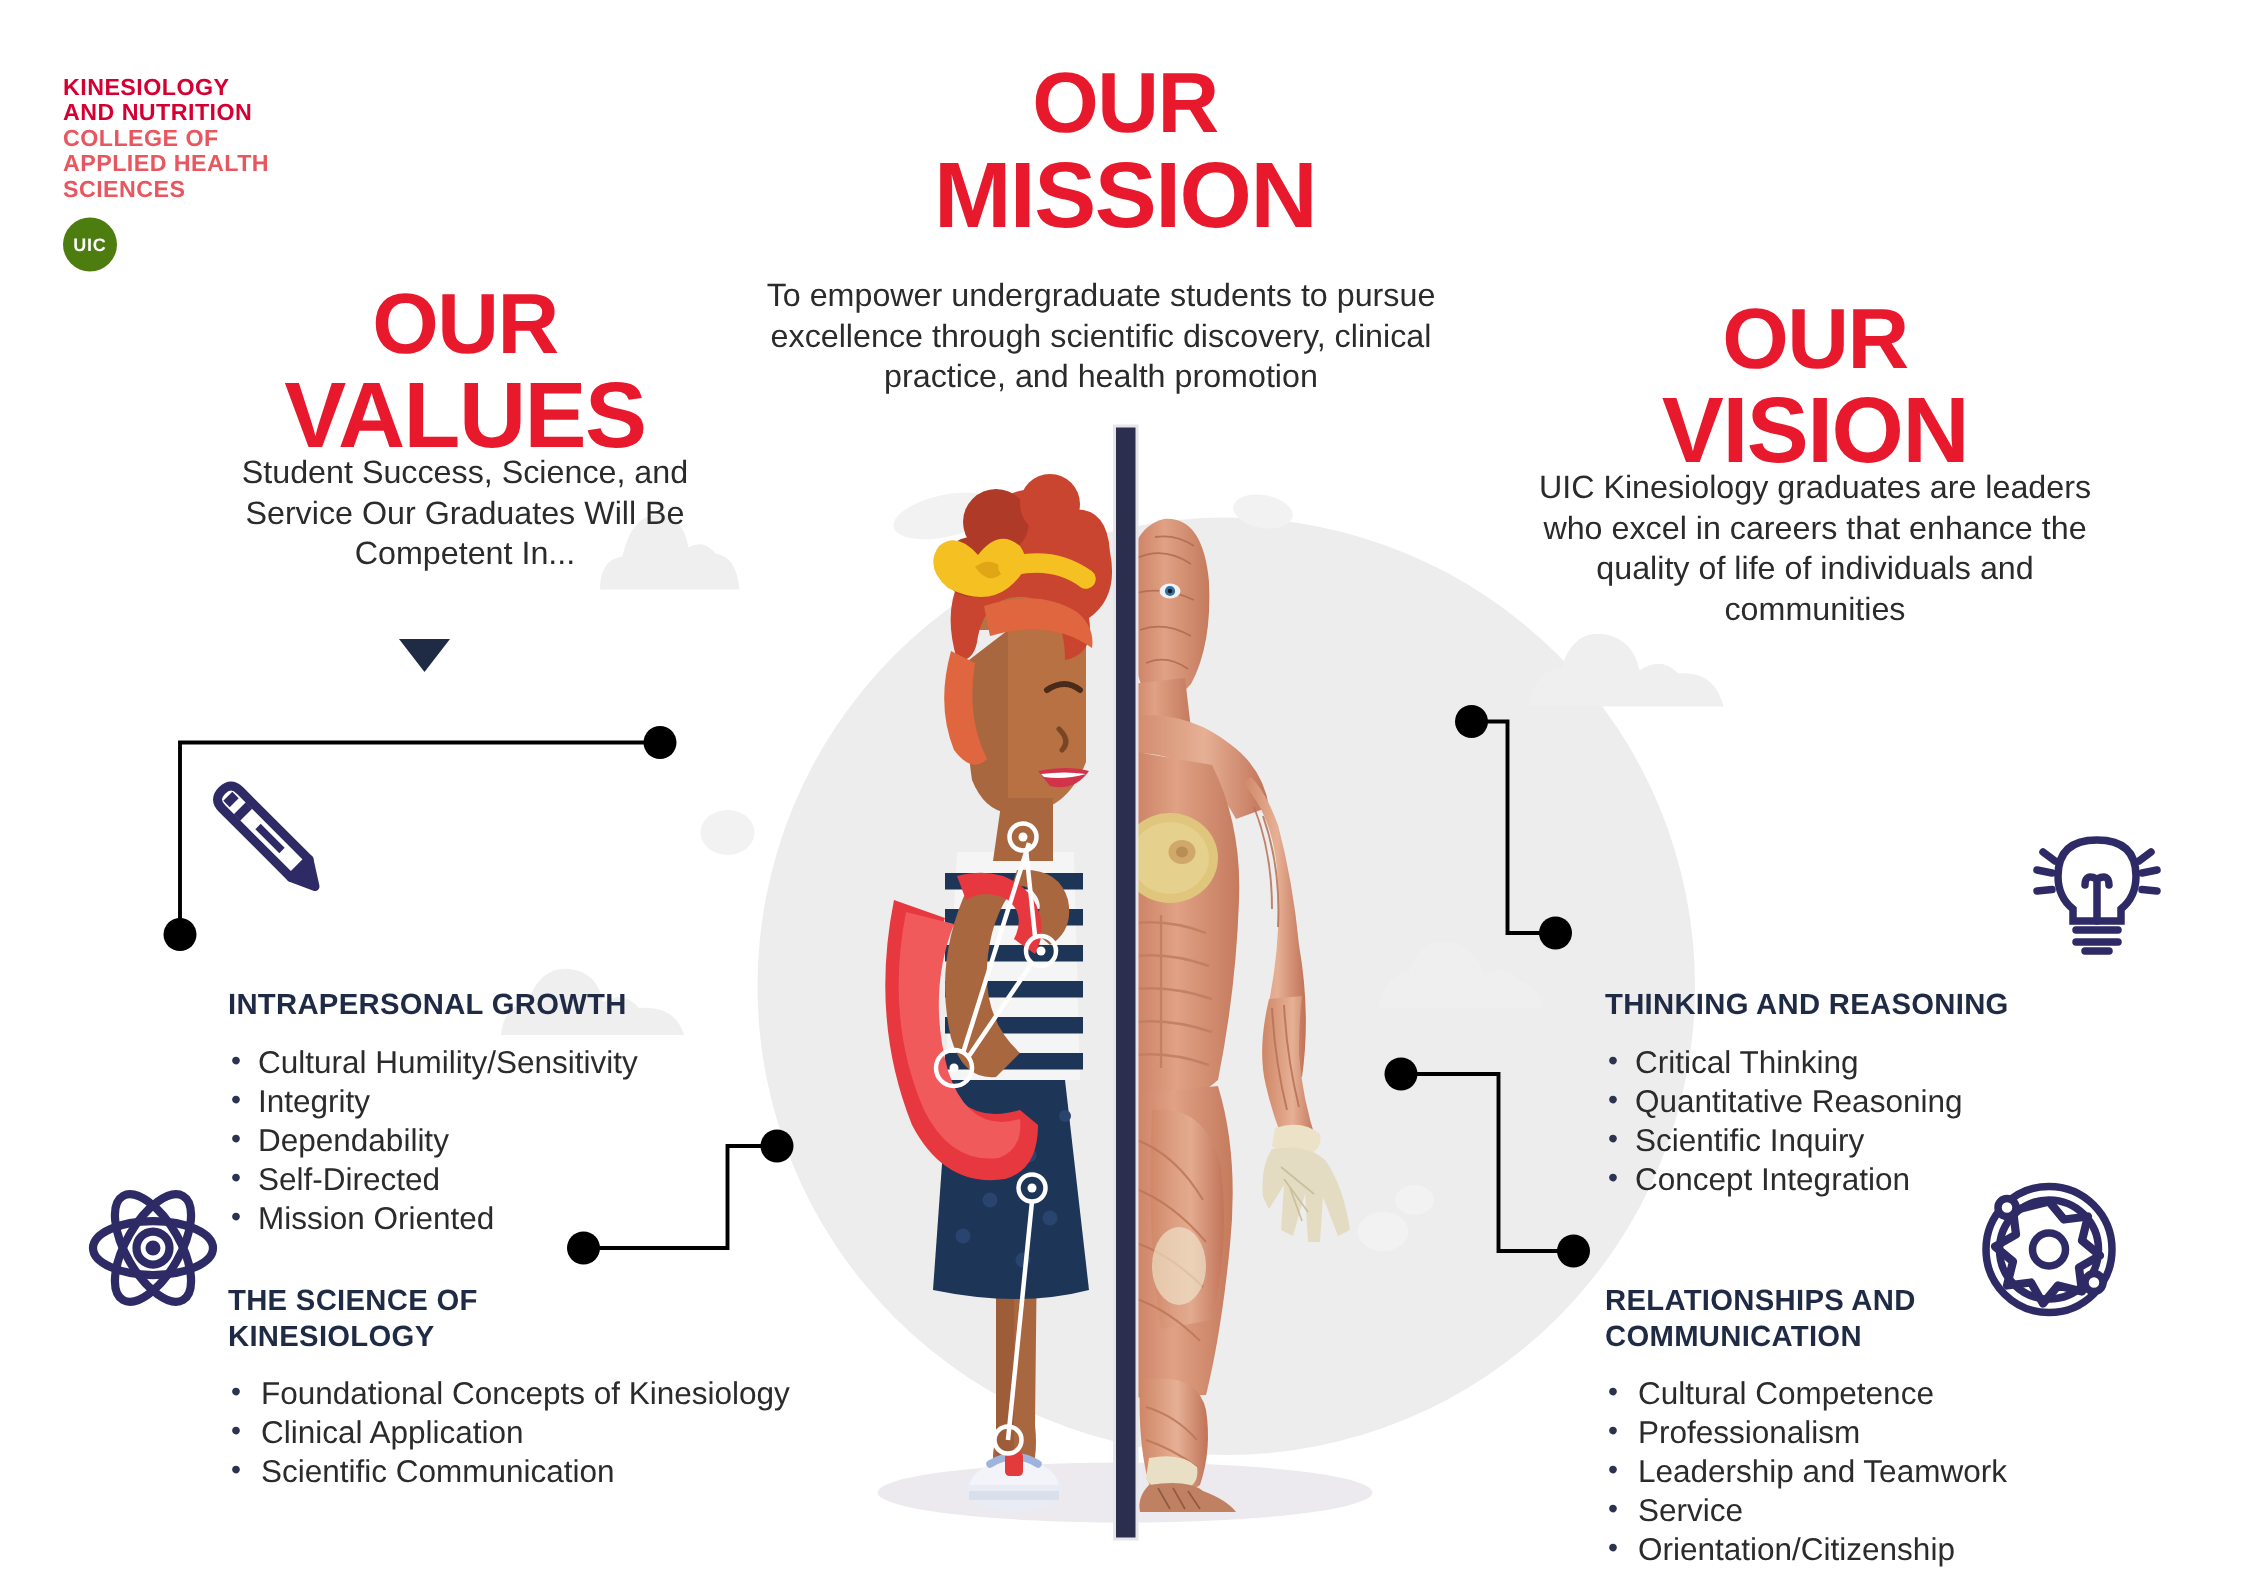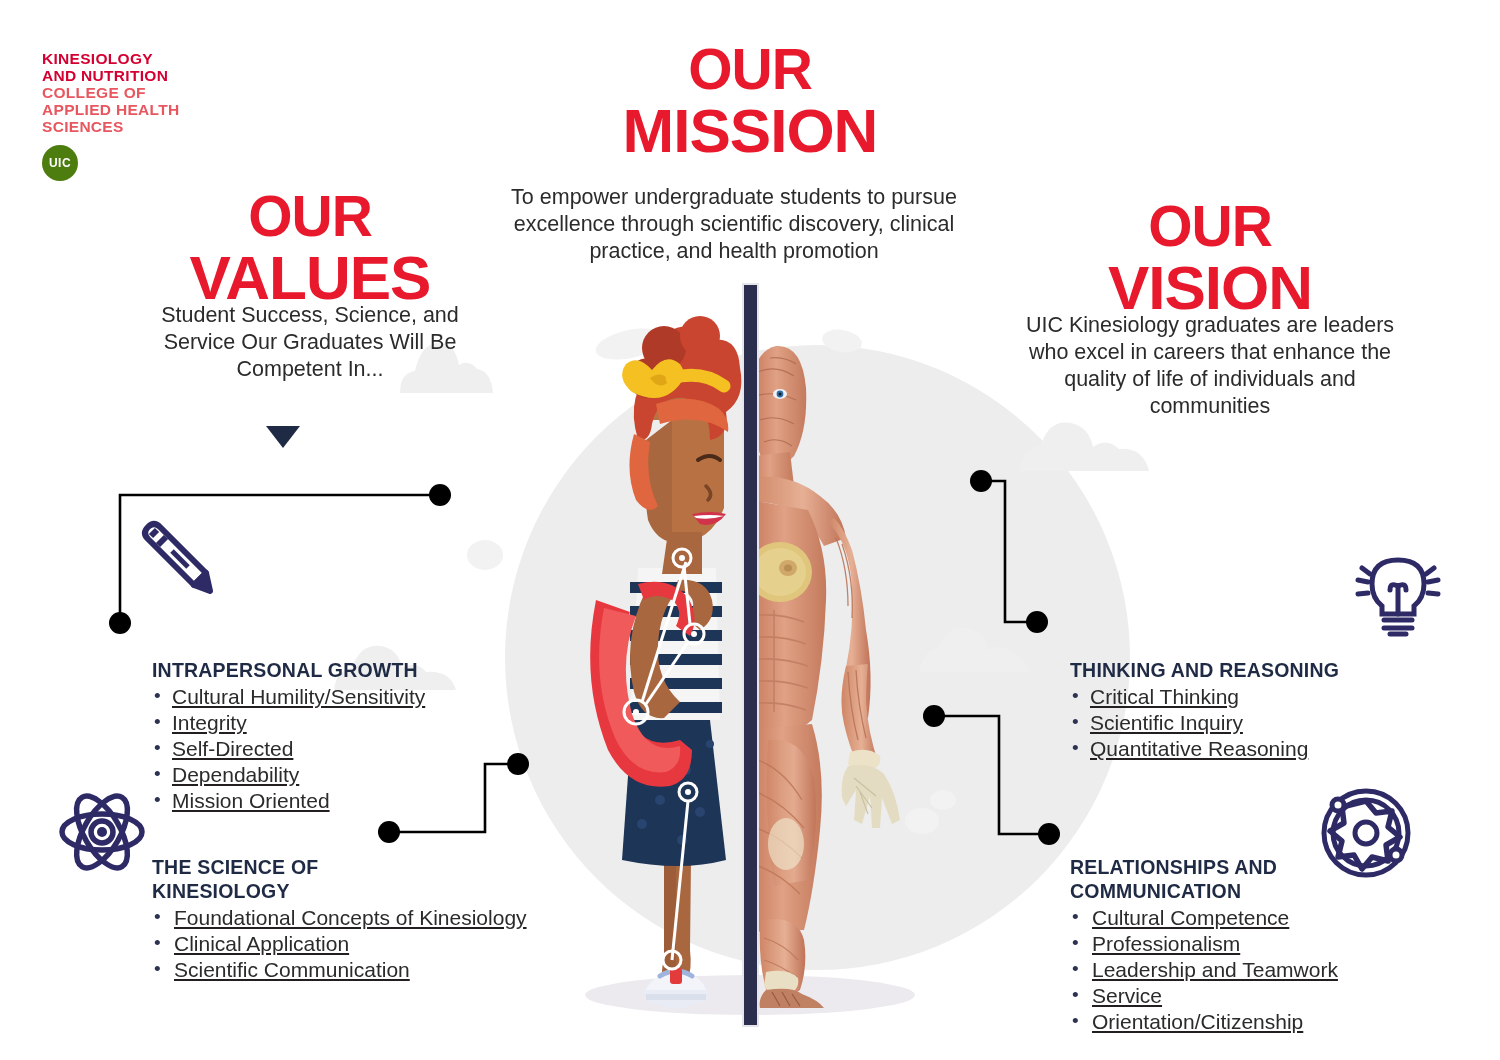--- a/index.html
+++ b/index.html
@@ -85,21 +85,21 @@
 
   
   .connectors { position: absolute; inset: 0; }
 
   
   .block { position: absolute; }
   .block h3 {
     font-size: 19.5px; font-weight: bold; letter-spacing: .2px;
     color: #1f2a44; line-height: 24px; text-transform: uppercase; margin-top: 40px;
   }
-  .block ul { list-style: none; margin-top: 2px; text-decoration: underline; }
+  .block ul { list-style: none; margin-top: 14px; }
   .block li {
     font-size: 21px; line-height: 26px; color: #2b2b2b;
     position: relative; padding-left: 20px;
   }
   .block li::before {
     content: "•"; position: absolute; left: 2px; top: -1px;
     color: #2b3350; font-size: 19px;
   }
 
   #blk-intrapersonal { left: 152px; top: 618px; width: 360px; }
@@ -432,41 +432,42 @@
       <circle cx="78" cy="70" r="6" fill="#ffffff"></circle>
     </g>
   </svg>
 </div>
 
 <div class="block" id="blk-intrapersonal">
   <h3>INTRAPERSONAL GROWTH</h3>
   <ul>
     <li>Cultural Humility/Sensitivity</li>
     <li>Integrity</li>
+    <li>Dependability</li>
     <li>Self-Directed</li>
-    <li>Dependability</li>
     <li>Mission Oriented</li>
   </ul>
 </div>
 
 <div class="block" id="blk-science">
   <h3 style="width:210px;">THE SCIENCE OF KINESIOLOGY</h3>
   <ul>
     <li>Foundational Concepts of Kinesiology</li>
     <li>Clinical Application</li>
     <li>Scientific Communication</li>
   </ul>
 </div>
 
 <div class="block" id="blk-thinking">
   <h3>THINKING AND REASONING</h3>
   <ul>
     <li>Critical Thinking</li>
+    <li>Quantitative Reasoning</li>
     <li>Scientific Inquiry</li>
-    <li>Quantitative Reasoning</li>
+    <li>Concept Integration</li>
   </ul>
 </div>
 
 <div class="block" id="blk-relationships">
   <h3 style="width:240px;">RELATIONSHIPS AND COMMUNICATION</h3>
   <ul>
     <li>Cultural Competence</li>
     <li>Professionalism</li>
     <li>Leadership and Teamwork</li>
     <li>Service</li>

